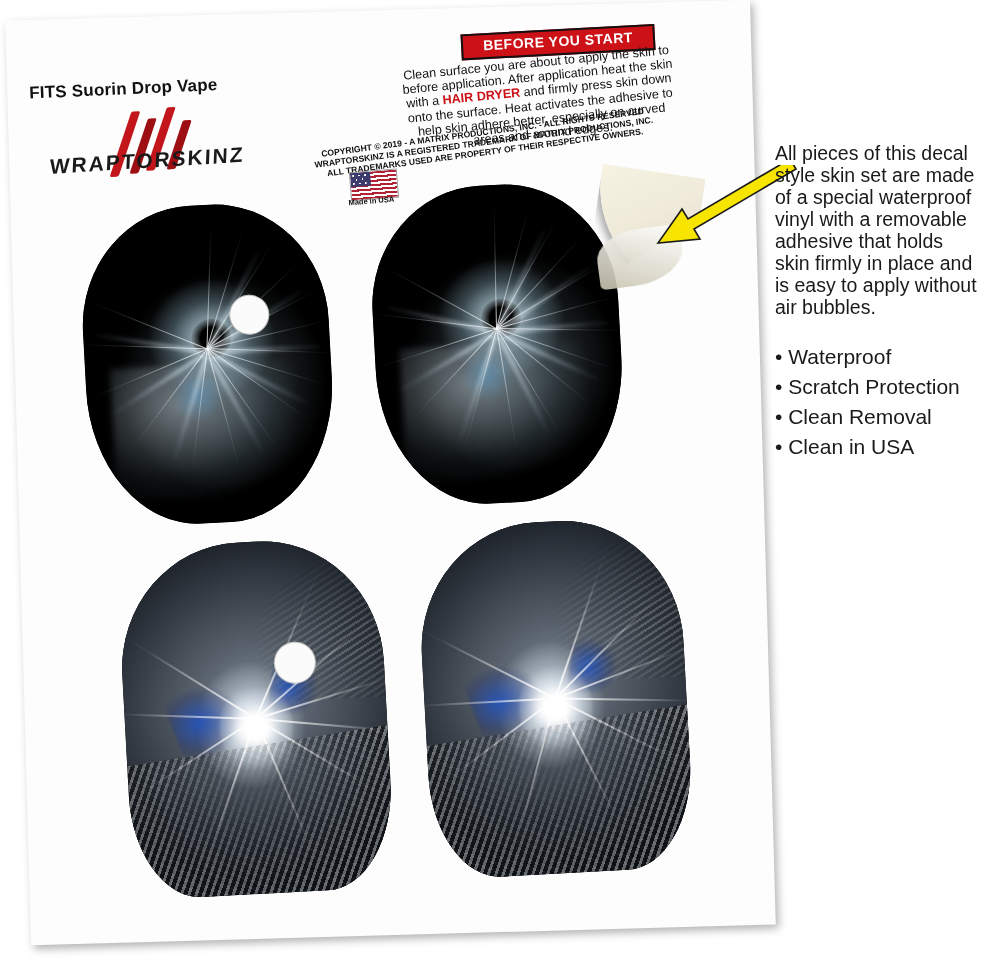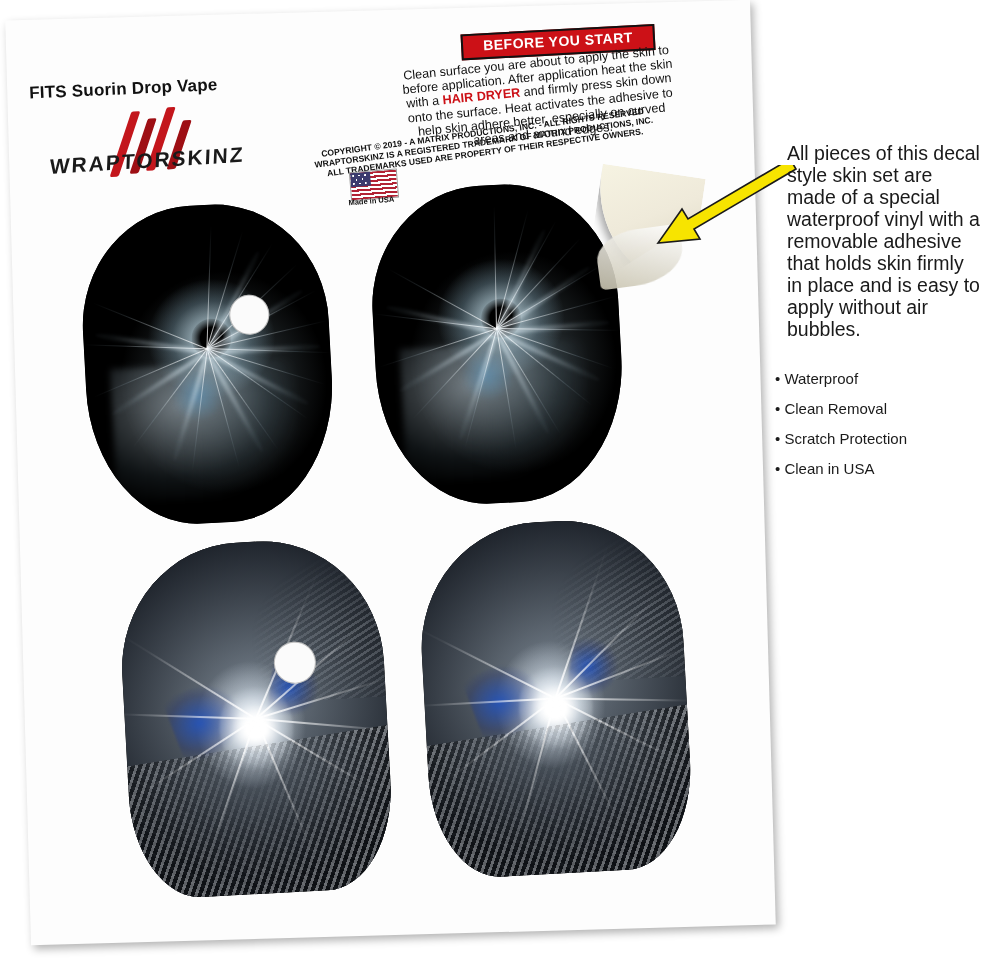--- a/index.html
+++ b/index.html
@@ -334,30 +334,30 @@
 
   
   .right-col {
     position: absolute;
     left: 775px;
     top: 142px;
     width: 208px;
     color: #1a1a1a;
   }
   .right-col p {
-    margin: 0 0 14px 12px;
+    margin: 0 0 14px 0;
     font-size: 19.5px;
     line-height: 22px;
     font-family: "Liberation Sans", sans-serif;
   }
   .bullets {
     margin-top: 24px;
   }
   .bullets div {
-    font-size: 15px;
+    font-size: 21px;
     line-height: 30px;
     font-family: "Liberation Sans", sans-serif;
   }
 
   
   .arrow {
     position: absolute;
     left: 630px;
     top: 165px;
     width: 170px;
@@ -523,19 +523,19 @@
   <svg class="arrow" viewBox="0 0 170 110">
     <defs></defs>
     <polygon points="168,6 52,74 62,80 60,56 46,76 56,90 60,66" fill="none" stroke="none"></polygon>
     <polygon points="166,4 64,64 70,74 28,78 52,44 58,54 160,-6" fill="#f7e400" stroke="#1a1a1a" stroke-width="1.6"></polygon>
   </svg>
 
   <div class="right-col">
     <p>All pieces of this decal style  skin set are made of a special waterproof vinyl with a removable adhesive that holds skin firmly in place and is easy to apply without air bubbles.</p>
     <div class="bullets">
       <div>• Waterproof</div>
+      <div>• Scratch Protection</div>
       <div>• Clean Removal</div>
-      <div>• Scratch Protection</div>
       <div>• Clean in USA</div>
     </div>
   </div>
 
 </div>
 
 </body></html>

